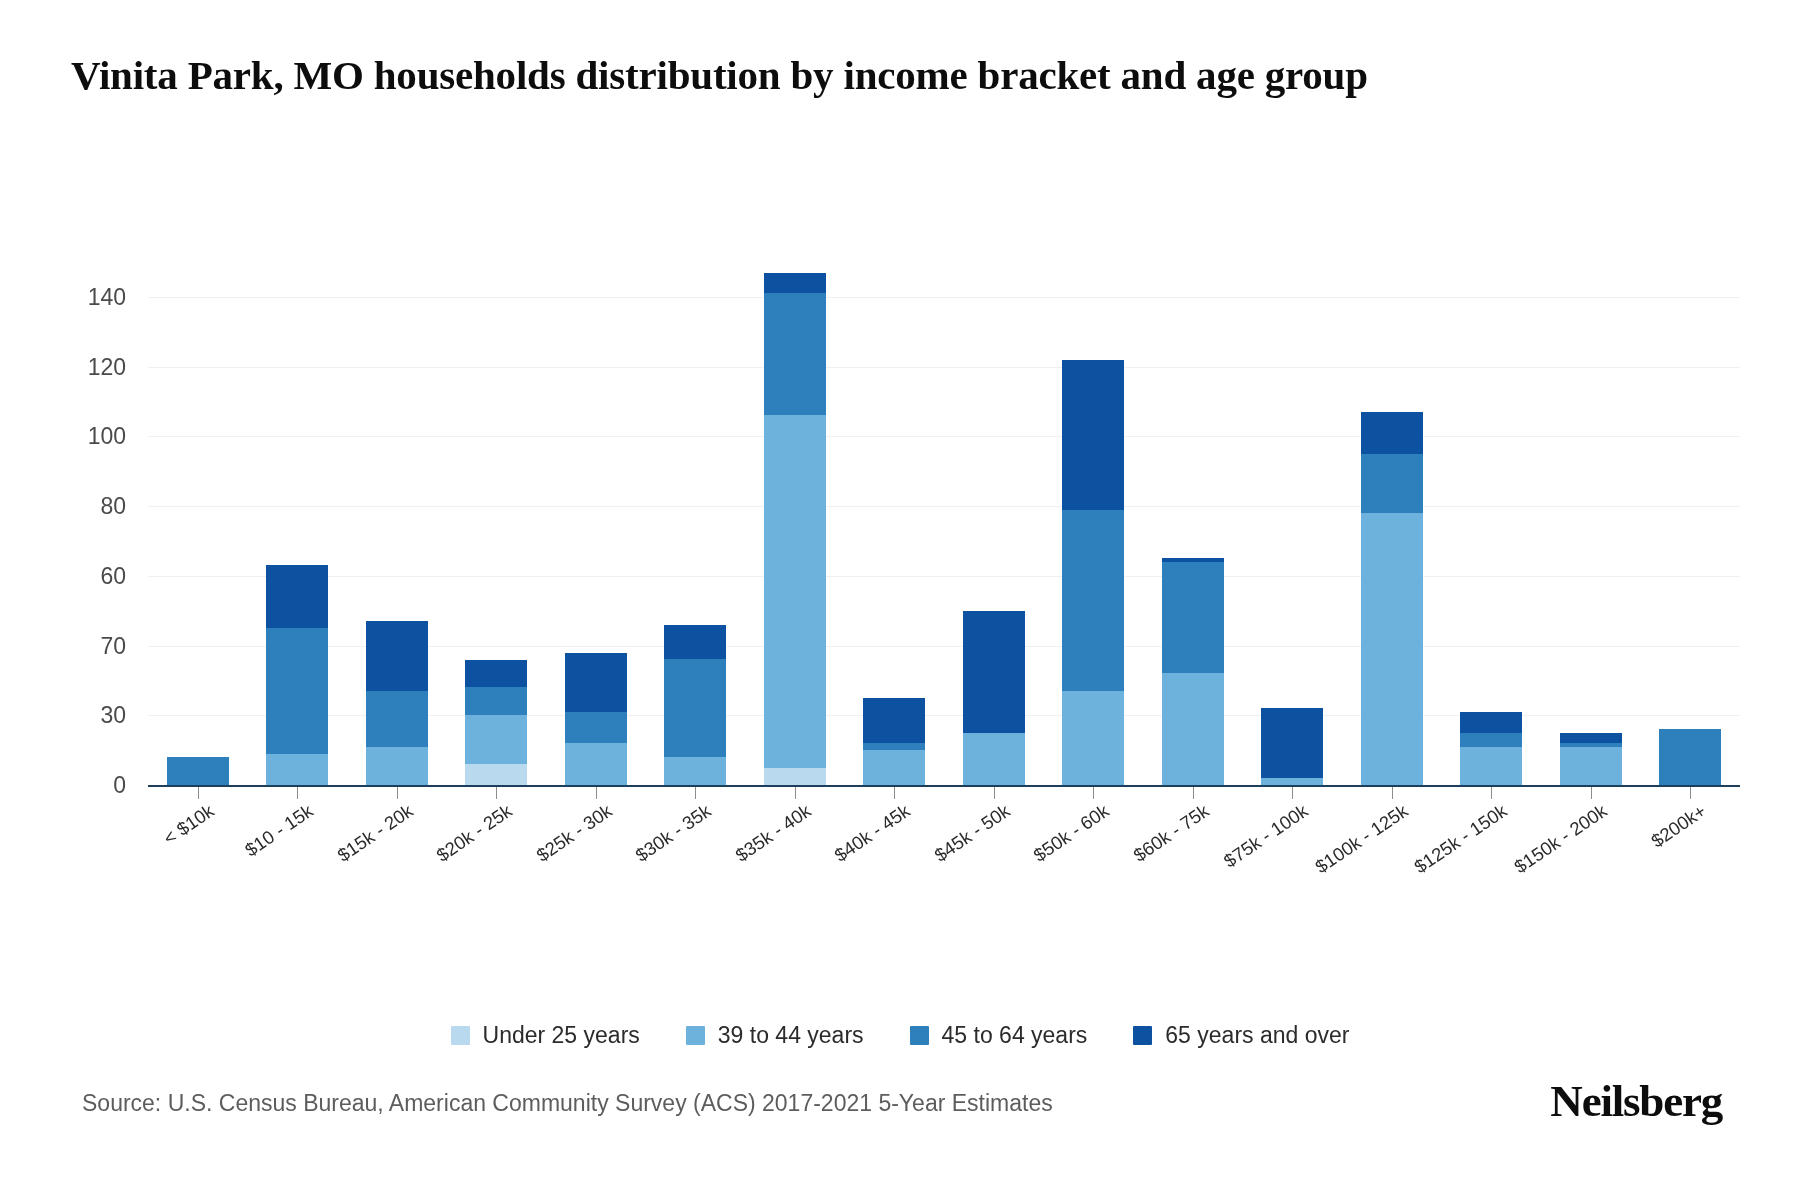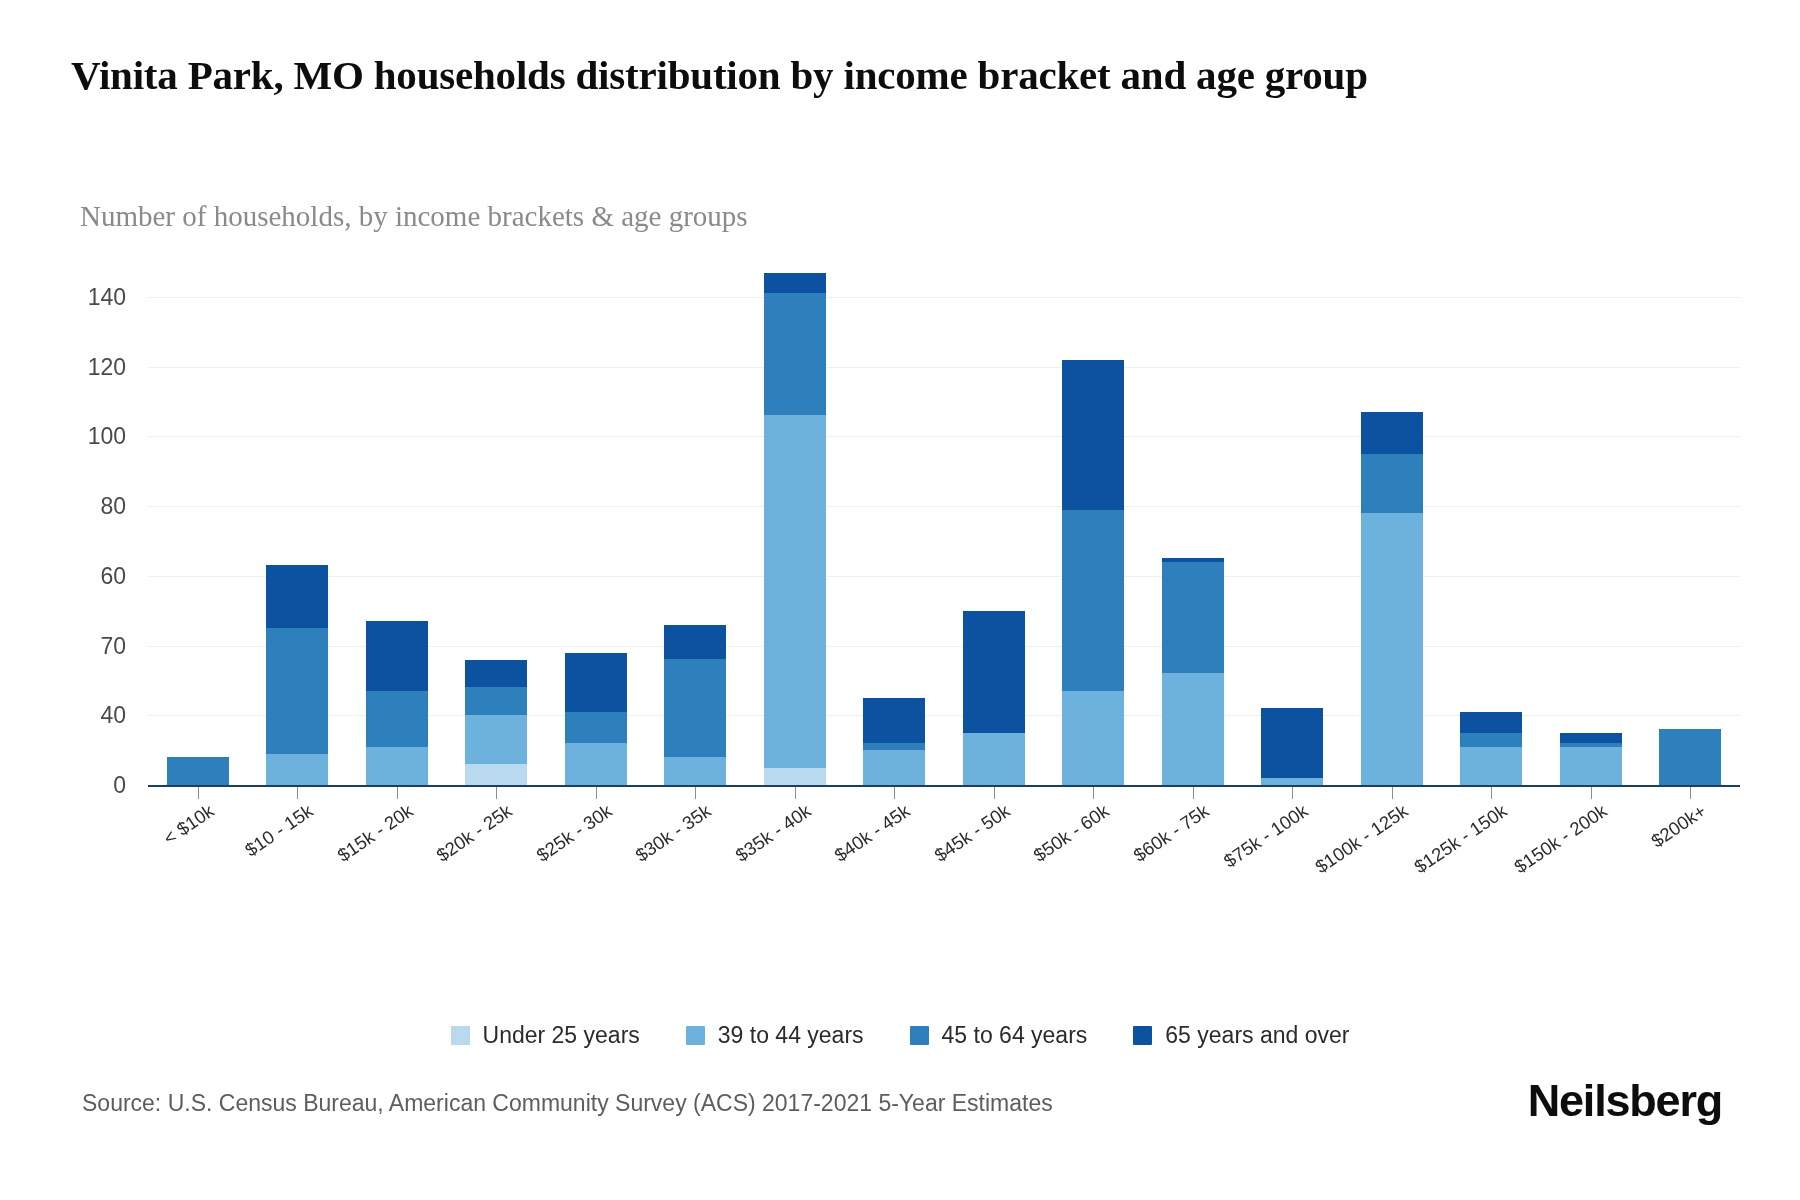--- a/index.html
+++ b/index.html
@@ -117,37 +117,37 @@
     font-size: 23px;
     color: #5d5d5d;
   }
   #logo {
     position: absolute;
     right: 78px; top: 1075px;
     font-size: 45px;
     font-weight: 700;
     color: #0d0d0d;
     letter-spacing: -1.2px;
+    font-family: Liberation Serif, serif;
   }
 </style>
 </head>
 <body>
 
 <div id="page">
 
   <div class="title">Vinita Park, MO households distribution by income bracket and age group</div>
-  <div class="subtitle">Number of households, by income brackets &amp; age groups</div>
 
   <div id="plot">
       <div class="ytick-wrap" style="top: 523px;">
         <div class="ytick">0</div>
       </div>
       <div class="gridline" style="top: 453.267px; background: rgb(240, 240, 240);"></div>
       <div class="ytick-wrap" style="top: 453.267px;">
-        <div class="ytick">40</div>
+        <div class="ytick">30</div>
       </div>
       <div class="gridline" style="top: 383.533px; background: rgb(240, 240, 240);"></div>
       <div class="ytick-wrap" style="top: 383.533px;">
         <div class="ytick">70</div>
       </div>
       <div class="gridline" style="top: 313.8px; background: rgb(240, 240, 240);"></div>
       <div class="ytick-wrap" style="top: 313.8px;">
         <div class="ytick">60</div>
       </div>
       <div class="gridline" style="top: 244.067px; background: rgb(240, 240, 240);"></div>

